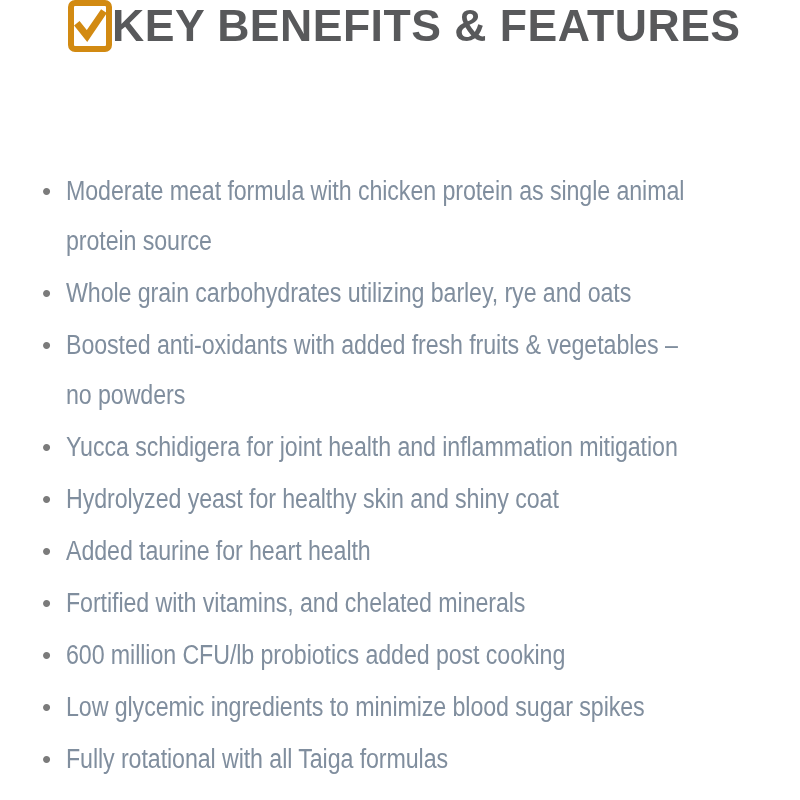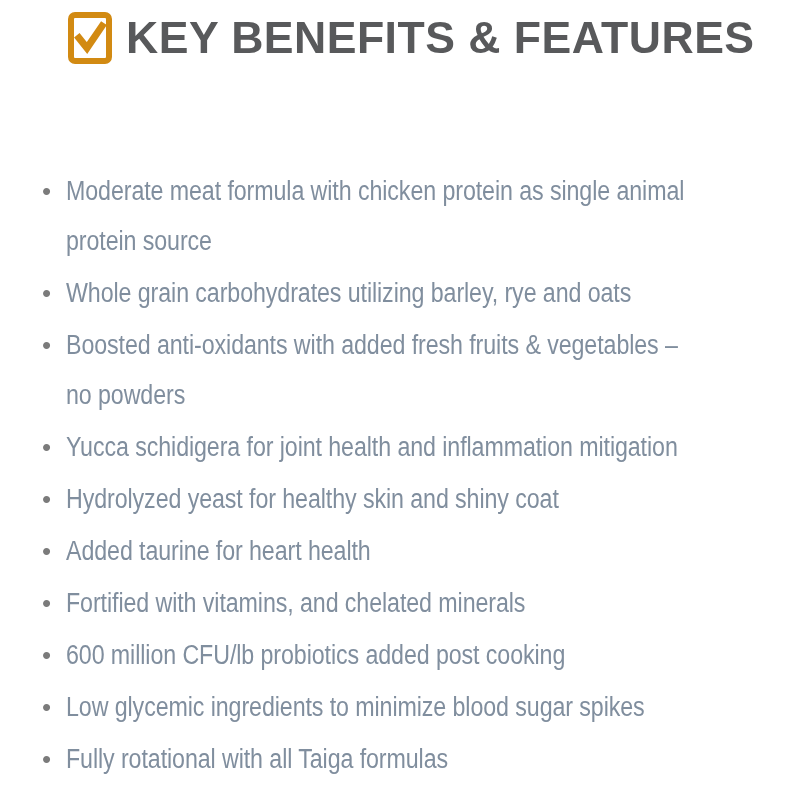--- a/index.html
+++ b/index.html
@@ -17,24 +17,23 @@
     position: relative;
     width: 800px;
     height: 800px;
     box-sizing: border-box;
   }
 
   
   .header {
     position: absolute;
     left: 68px;
-    top: 12px;
+    top: 0;
     display: flex;
     align-items: center;
-    gap: 14px;
   }
   .check-box-icon {
     width: 44px;
     height: 52px;
     flex: 0 0 auto;
     display: block;
   }
   .title {
     font-family: "Liberation Sans", sans-serif;
     font-weight: bold;

